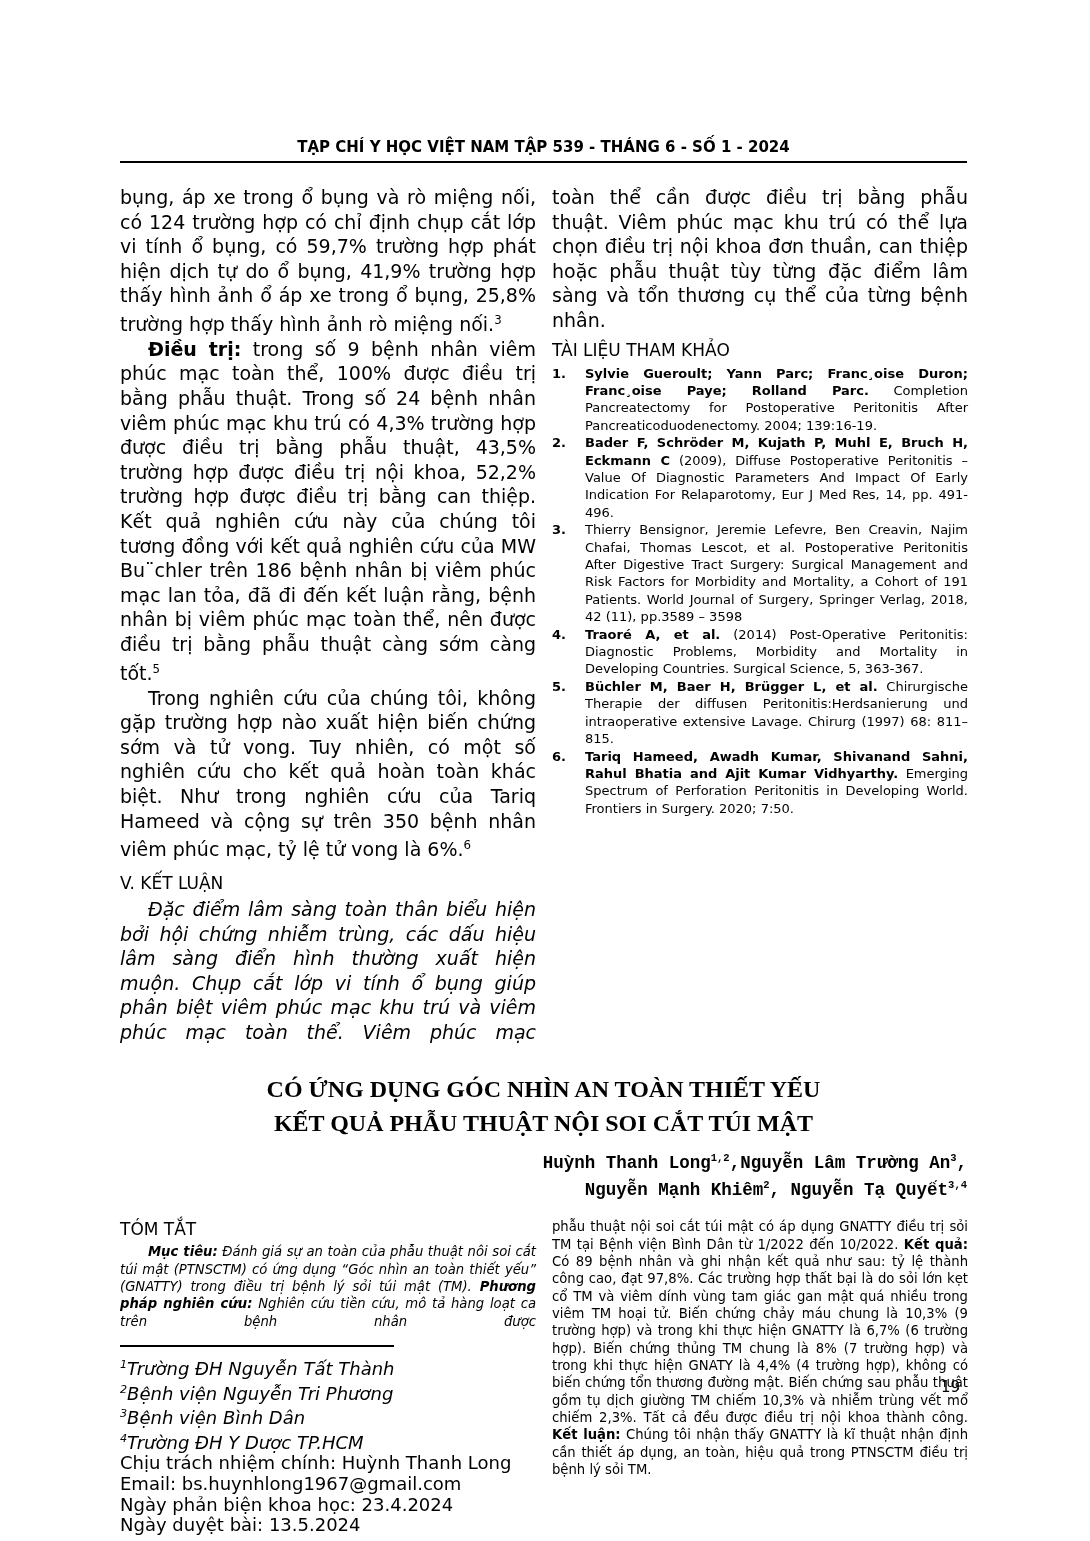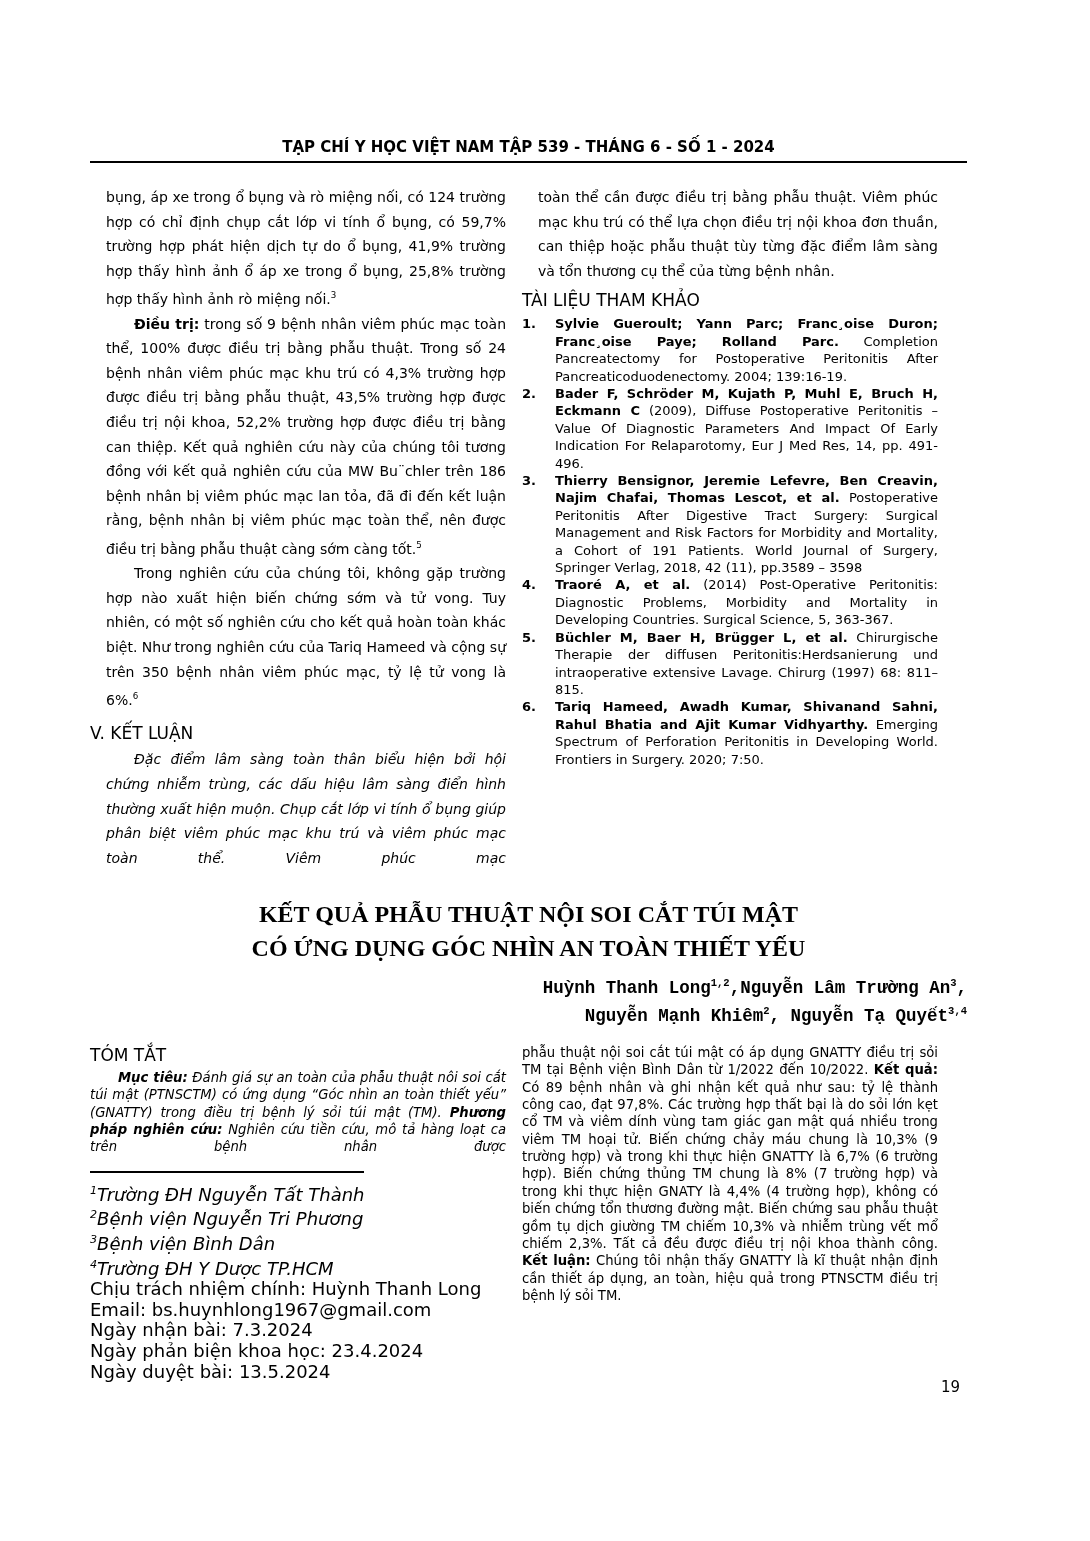--- a/index.html
+++ b/index.html
@@ -4,31 +4,31 @@
 <style>
   * { margin: 0; padding: 0; box-sizing: border-box; }
   html, body { background: #ffffff; }
   body {
     width: 1090px; height: 1541px;
     font-family: "DejaVu Sans", "Liberation Sans", sans-serif;
     color: #000;
     position: relative;
     overflow: hidden;
   }
-  .page { position: relative; width: 1090px; height: 1541px; padding: 138px 123px 0 90px; }
+  .page { position: relative; width: 1090px; height: 1541px; padding: 138px 123px 0 120px; }
 
   .journal-header { text-align: center; font-weight: bold; font-size: 15px; line-height: 18px; }
   .header-rule { border-bottom: 2px solid #000; margin-top: 5px; }
 
   .cols { display: flex; gap: 16px; }
   .col { width: 416px; flex: none; }
   .topcols { margin-top: 22px; }
   .botcols { margin-top: 16px; }
 
-  .body-text { font-size: 14px; line-height: 24.6px; text-align: justify; margin-left: 16px; }
+  .body-text { font-size: 19px; line-height: 24.6px; text-align: justify; }
   .indent { text-indent: 28px; }
   .cont-last { text-align-last: justify; font-style: italic; }
 
   h2.sec { font-size: 17px; line-height: 22px; font-weight: normal; margin: 10px 0 3px 0; }
   h2.refsec { margin: 6px 0 4px 0; }
   h2.abssec { margin: 0 0 3px 0; }
 
   .ref-list { font-size: 13px; line-height: 17.4px; }
   .ref-item { display: flex; }
   .ref-num { font-weight: bold; width: 33px; flex: none; }
@@ -79,61 +79,60 @@
         <div class="ref-item">
           <span class="ref-num">1.</span>
           <span class="ref-body"><span style="font-weight: bold;">Sylvie Gueroult; Yann Parc; Franc¸oise Duron; Franc¸oise Paye; Rolland Parc.</span><span> Completion Pancreatectomy for Postoperative Peritonitis After Pancreaticoduodenectomy. 2004; 139:16-19.</span></span>
         </div>
         <div class="ref-item">
           <span class="ref-num">2.</span>
           <span class="ref-body"><span style="font-weight: bold;">Bader F, Schröder M, Kujath P, Muhl E, Bruch H, Eckmann C</span><span> (2009), Diffuse Postoperative Peritonitis – Value Of Diagnostic Parameters And Impact Of Early Indication For Relaparotomy, Eur J Med Res, 14, pp. 491-496.</span></span>
         </div>
         <div class="ref-item">
           <span class="ref-num">3.</span>
-          <span class="ref-body"><span style="font-weight: bold; margin-top: 12px;">Thierry Bensignor, Jeremie Lefevre, Ben Creavin, Najim Chafai, Thomas Lescot, et al.</span><span> Postoperative Peritonitis After Digestive Tract Surgery: Surgical Management and Risk Factors for Morbidity and Mortality, a Cohort of 191 Patients. World Journal of Surgery, Springer Verlag, 2018, 42 (11), pp.3589 – 3598</span></span>
+          <span class="ref-body"><span style="font-weight: normal; margin-top: 12px;">Thierry Bensignor, Jeremie Lefevre, Ben Creavin, Najim Chafai, Thomas Lescot, et al.</span><span> Postoperative Peritonitis After Digestive Tract Surgery: Surgical Management and Risk Factors for Morbidity and Mortality, a Cohort of 191 Patients. World Journal of Surgery, Springer Verlag, 2018, 42 (11), pp.3589 – 3598</span></span>
         </div>
         <div class="ref-item">
           <span class="ref-num">4.</span>
           <span class="ref-body"><span style="font-weight: bold;">Traoré A, et al.</span><span> (2014) Post-Operative Peritonitis: Diagnostic Problems, Morbidity and Mortality in Developing Countries. Surgical Science, 5, 363-367.</span></span>
         </div>
         <div class="ref-item">
           <span class="ref-num">5.</span>
           <span class="ref-body"><span style="font-weight: bold;">Büchler M, Baer H, Brügger L, et al.</span><span> Chirurgische Therapie der diffusen Peritonitis:Herdsanierung und intraoperative extensive Lavage. Chirurg (1997) 68: 811–815.</span></span>
         </div>
         <div class="ref-item">
           <span class="ref-num">6.</span>
           <span class="ref-body"><span style="font-weight: bold;">Tariq Hameed, Awadh Kumar, Shivanand Sahni, Rahul Bhatia and Ajit Kumar Vidhyarthy.</span><span> Emerging Spectrum of Perforation Peritonitis in Developing World. Frontiers in Surgery. 2020; 7:50.</span></span>
         </div>
       </div>
     </div>
   </div>
 
   <div class="title-block">
+    <div>CÓ ỨNG DỤNG GÓC NHÌN AN TOÀN THIẾT YẾU</div>
     <div>KẾT QUẢ PHẪU THUẬT NỘI SOI CẮT TÚI MẬT</div>
-    <div>CÓ ỨNG DỤNG GÓC NHÌN AN TOÀN THIẾT YẾU</div>
   </div>
 
   <div class="authors">
     <div><span>Huỳnh Thanh Long</span><sup>1,2</sup><span>,Nguyễn Lâm Trường An</span><sup>3</sup><span>,</span></div>
     <div><span>Nguyễn Mạnh Khiêm</span><sup>2</sup><span>, Nguyễn Tạ Quyết</span><sup>3,4</sup></div>
   </div>
 
   <div class="cols botcols">
     <div class="col">
       <h2 class="sec abssec">TÓM TẮT</h2>
       <p class="small-text indent cont-last"><span style="font-weight: bold;">Mục tiêu:</span><span> Đánh giá sự an toàn của phẫu thuật nôi soi cắt túi mật (PTNSCTM) có ứng dụng “Góc nhìn an toàn thiết yếu” (GNATTY) trong điều trị bệnh lý sỏi túi mật (TM). </span><span style="font-weight: bold;">Phương pháp nghiên cứu:</span><span> Nghiên cứu tiền cứu, mô tả hàng loạt ca trên bệnh nhân được</span></p>
       <div class="fn-rule"></div>
       <div class="footnotes">
         <div class="fn-line"><sup style="font-style: italic;">1</sup><span style="font-style: italic;">Trường ĐH Nguyễn Tất Thành</span></div>
         <div class="fn-line"><sup style="font-style: italic;">2</sup><span style="font-style: italic;">Bệnh viện Nguyễn Tri Phương</span></div>
         <div class="fn-line"><sup style="font-style: italic;">3</sup><span style="font-style: italic;">Bệnh viện Bình Dân</span></div>
         <div class="fn-line"><sup style="font-style: italic;">4</sup><span style="font-style: italic;">Trường ĐH Y Dược TP.HCM</span></div>
         <div class="fn-line">Chịu trách nhiệm chính: Huỳnh Thanh Long</div>
         <div class="fn-line">Email: bs.huynhlong1967@gmail.com</div>
-        <div class="fn-line">Ngày nhận bài: 7.3.2024</div>
         <div class="fn-line">Ngày phản biện khoa học: 23.4.2024</div>
         <div class="fn-line">Ngày duyệt bài: 13.5.2024</div>
       </div>
     </div>
 
     <div class="col">
       <p class="small-text"><span>phẫu thuật nội soi cắt túi mật có áp dụng GNATTY điều trị sỏi TM tại Bệnh viện Bình Dân từ 1/2022 đến 10/2022. </span><span style="font-weight: bold;">Kết quả:</span><span> Có 89 bệnh nhân và ghi nhận kết quả như sau: tỷ lệ thành công cao, đạt 97,8%. Các trường hợp thất bại là do sỏi lớn kẹt cổ TM và viêm dính vùng tam giác gan mật quá nhiều trong viêm TM hoại tử. Biến chứng chảy máu chung là 10,3% (9 trường hợp) và trong khi thực hiện GNATTY là 6,7% (6 trường hợp). Biến chứng thủng TM chung là 8% (7 trường hợp) và trong khi thực hiện GNATY là 4,4% (4 trường hợp), không có biến chứng tổn thương đường mật. Biến chứng sau phẫu thuật gồm tụ dịch giường TM chiếm 10,3% và nhiễm trùng vết mổ chiếm 2,3%. Tất cả đều được điều trị nội khoa thành công. </span><span style="font-weight: bold;">Kết luận:</span><span> Chúng tôi nhận thấy GNATTY là kĩ thuật nhận định cần thiết áp dụng, an toàn, hiệu quả trong PTNSCTM điều trị bệnh lý sỏi TM.</span></p>
     </div>
   </div>
 

